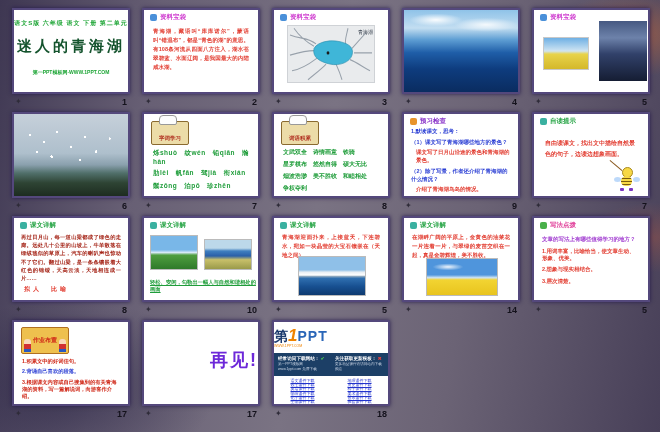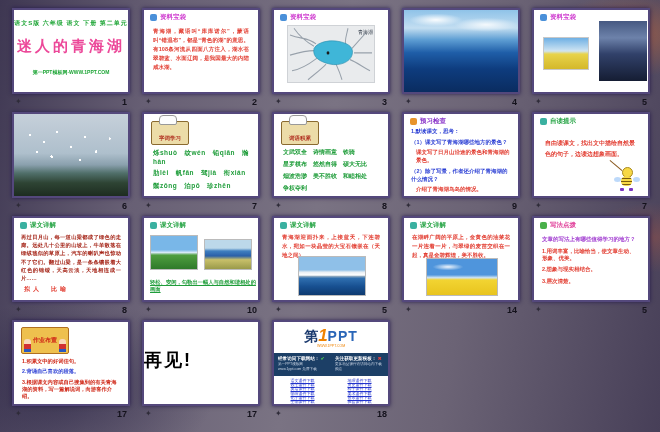--- a/index.html
+++ b/index.html
@@ -21,21 +21,21 @@
   .num{color:#14121c;font-size:9px;font-weight:bold;}
 
   .hd{display:flex;align-items:center;gap:3px;padding:4px 0 0 6px;font-size:6.5px;font-weight:bold;line-height:1;}
   .ic{width:7px;height:7px;border-radius:2px;display:inline-block;flex:0 0 auto;}
   .icblue{background:#4a90d9;} .icorange{background:#e8942a;} .icgreen{background:#49b04a;} .icteal{background:#3ab0a0;}
   .mag{color:#cf3ccf;} .grn{color:#27a546;} .pur{color:#8a35c9;} .pink{color:#e0409a;}
 
   
   .s1{text-align:center;}
   .s1 .top{margin-top:9px;font-size:6px;color:#1fa637;font-weight:bold;letter-spacing:1px;}
-  .s1 .title{margin-top:9px;font-size:15px;color:#ec4899;font-weight:bold;letter-spacing:3px;}
+  .s1 .title{margin-top:9px;font-size:15px;color:#14532d;font-weight:bold;letter-spacing:3px;}
   .s1 .ft{margin-top:13px;font-size:5px;color:#1fa637;font-weight:bold;}
 
   
   .s2 .body{margin:6px 9px 0;font-size:5.5px;color:#e23c30;line-height:1.65;font-weight:bold;text-align:justify;}
 
   
   .mapwrap{position:absolute;left:13px;top:15px;right:13px;bottom:9px;border:1px solid #cfd2d6;background:#e9ebed;}
   .mapwrap svg{display:block;width:100%;height:100%;}
 
   
@@ -113,24 +113,24 @@
   
   .board{margin:5px 0 0 7px;width:46px;height:25px;background:#eec04e;border:1px solid #b07020;border-radius:2px;
       position:relative;display:flex;align-items:center;justify-content:center;font-size:6px;color:#d02818;font-weight:bold;}
   .kid{position:absolute;bottom:1px;width:7px;height:13px;border-radius:3px 3px 0 0;
       background:linear-gradient(180deg,#f8d8b8 0 38%,#d03030 38% 74%,#2858c0 74% 100%);}
   .k1{left:2px;} .k2{right:2px;}
   .s16 .it{margin:3.5px 8px 0;font-size:5.3px;font-weight:bold;line-height:1.35;}
   .itr{color:#d02818;} .itb{color:#2b3fd4;}
 
   
-  .s17 .bye{margin-top:26px;text-align:left;font-size:18px;color:#000000;font-weight:bold;letter-spacing:2px;}
-
-  
-  .s18 .logoRow{margin-top:5px;text-align:center;line-height:1;}
+  .s17 .bye{margin-top:26px;text-align:right;font-size:18px;color:#6d28d9;font-weight:bold;letter-spacing:2px;}
+
+  
+  .s18 .logoRow{margin-top:5px;line-height:1;}
   .l1{font-size:14px;color:#1b3a6e;font-weight:bold;}
   .l2{font-size:17px;color:#f08300;font-weight:bold;font-style:italic;}
   .l3{font-size:14px;color:#2a66b8;font-weight:bold;letter-spacing:1px;}
   .lsub{display:block;font-size:3.5px;color:#f08300;margin-top:1px;}
   .band{position:absolute;left:0;right:0;top:31px;height:23px;background:#1c3f66;display:flex;}
   .bhalf{flex:1;padding:3px 4px 0;}
   .bt{font-size:4.6px;color:#fff;font-weight:bold;line-height:1.3;}
   .bn{font-size:3.6px;color:#c9d4e4;line-height:1.3;}
   .okmark{color:#4dd34d;} .badmark{color:#e04040;}
   .links{position:absolute;top:57px;left:0;right:0;display:flex;justify-content:space-around;}

